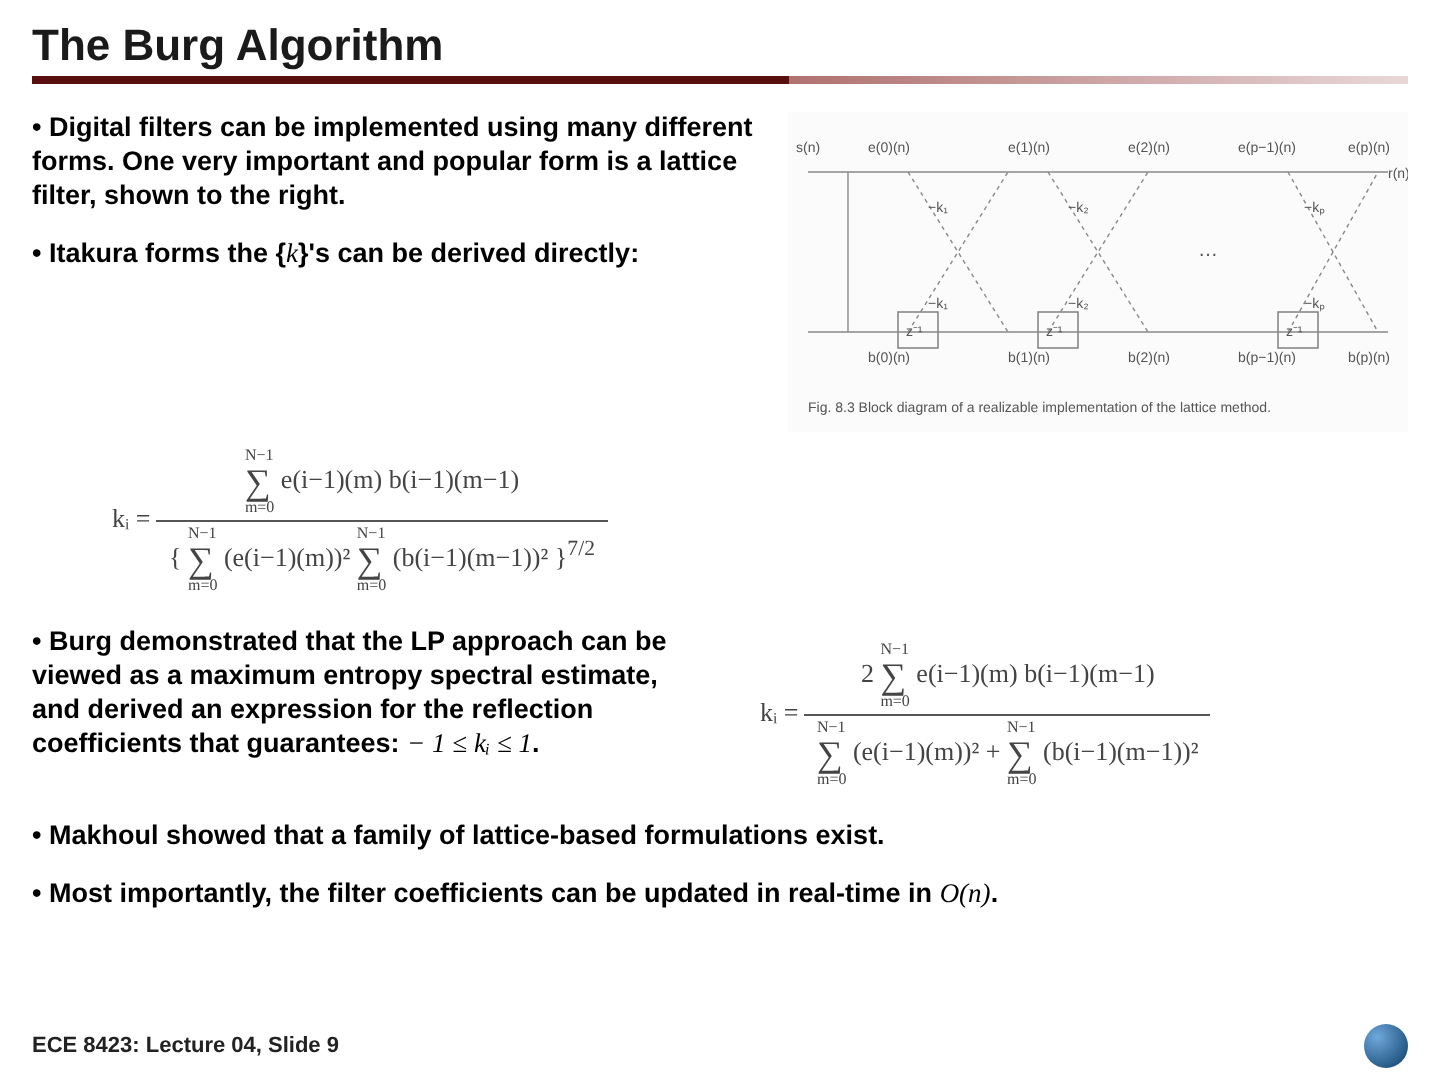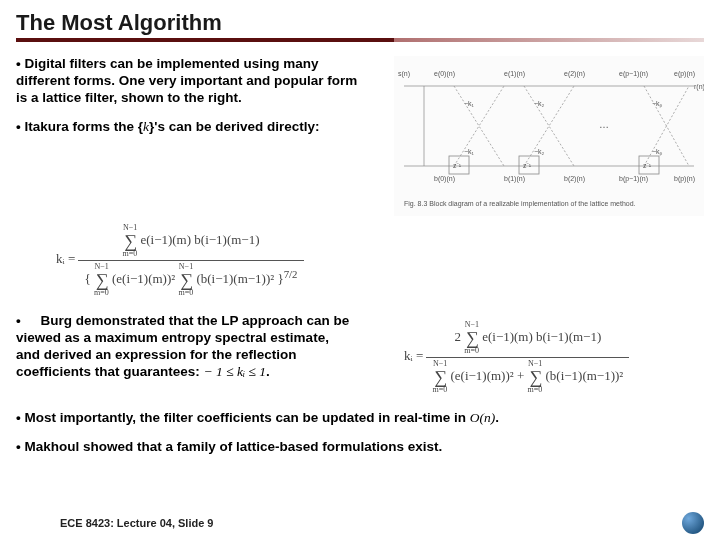--- a/index.html
+++ b/index.html
@@ -11,59 +11,59 @@
   }
   .title {
     font-size: 22px; font-weight: bold; color: #1a1a1a;
     padding-bottom: 2px;
   }
   .title-rule {
     height: 4px; width: 100%;
     background: linear-gradient(to right, #5a0f0f 0%, #5a0f0f 55%, #b07070 55%, #e8d8d8 100%);
     margin-bottom: 14px;
   }
-  .row { display: flex; gap: 28px; }
+  .row { display: flex; gap: 4px; }
   .bullets { list-style: none; }
   .bullets > li { margin-bottom: 12px; font-size: 13.5px; line-height: 1.25; font-weight: bold; }
   .bullets > li::before { content: "• "; font-weight: bold; }
-  .bullets .sub { font-weight: bold; margin-left: 16px; }
+  .bullets .sub { font-weight: bold; }
   .diagram {
     width: 310px; height: 160px; flex: 0 0 310px;
     background: #fbfbfb;
   }
   .diagram text { font-size: 7px; fill: #555; font-family: Arial; }
   .diagram line { stroke: #888; stroke-width: 0.7; }
   .diagram rect.box { fill: none; stroke: #888; stroke-width: 0.8; }
   .diagram .dash { stroke-dasharray: 2 2; }
   .eq { margin: 6px 0 14px 40px; }
   .eq-img { font-family: 'Times New Roman', serif; font-size: 13px; color: #444; }
   .frac { display: inline-block; text-align: center; vertical-align: middle; }
   .frac .num { display: block; border-bottom: 1px solid #555; padding: 2px 6px; }
   .frac .den { display: block; padding: 2px 6px; }
-  .sum { display: inline-block; text-align: right; vertical-align: middle; font-size: 11px; line-height: 1; }
+  .sum { display: inline-block; text-align: left; vertical-align: middle; font-size: 11px; line-height: 1; }
   .sum .top { font-size: 8px; display:block; }
   .sum .sig { font-size: 18px; display:block; }
   .sum .bot { font-size: 8px; display:block; }
   .inline-math { font-style: italic; font-family: 'Times New Roman', serif; font-weight: normal; }
   .footer {
     position: absolute; bottom: 6px; left: 16px; right: 16px;
     font-size: 11px; font-weight: bold; color: #222;
-    display: flex; justify-content: space-between; align-items: center; margin-left: 44px;
+    display: flex; justify-content: space-between; align-items: center;
   }
   .globe {
     width: 22px; height: 22px; border-radius: 50%;
     background: radial-gradient(circle at 30% 30%, #6fa8dc, #0b3d66);
     position: relative;
   }
   .caption { font-size: 7.5px; fill:#666; }
 </style>
 </head>
 <body>
 
-<div class="title">The Most Algorithm</div>
+<div class="title">The Burg Algorithm</div>
 <div class="title-rule"></div>
 
 <div class="row">
   <ul class="bullets" style="flex:1">
     <li>Digital filters can be implemented using many different forms. One very important and popular form is a lattice filter, shown to the right.</li>
     <li>
       <span>Itakura forms the {</span><span class="inline-math">k</span><span>}'s can be derived directly:</span>
     </li>
   </ul>
 
@@ -151,22 +151,22 @@
         <span>(e(i−1)(m))²</span>
         <span>+</span>
         <span class="sum"><span class="top">N−1</span><span class="sig">∑</span><span class="bot">m=0</span></span>
         <span>(b(i−1)(m−1))²</span>
       </span>
     </span>
   </div>
 </div>
 
 <ul class="bullets">
+  <li>Makhoul showed that a family of lattice-based formulations exist.</li>
   <li>
     <span>Most importantly, the filter coefficients can be updated in real-time in </span><span class="inline-math">O(n)</span><span>.</span>
   </li>
-  <li>Makhoul showed that a family of lattice-based formulations exist.</li>
 </ul>
 
 <div class="footer">
   <span>ECE 8423: Lecture 04, Slide 9</span>
   <span class="globe"></span>
 </div>
 
 </body></html>

